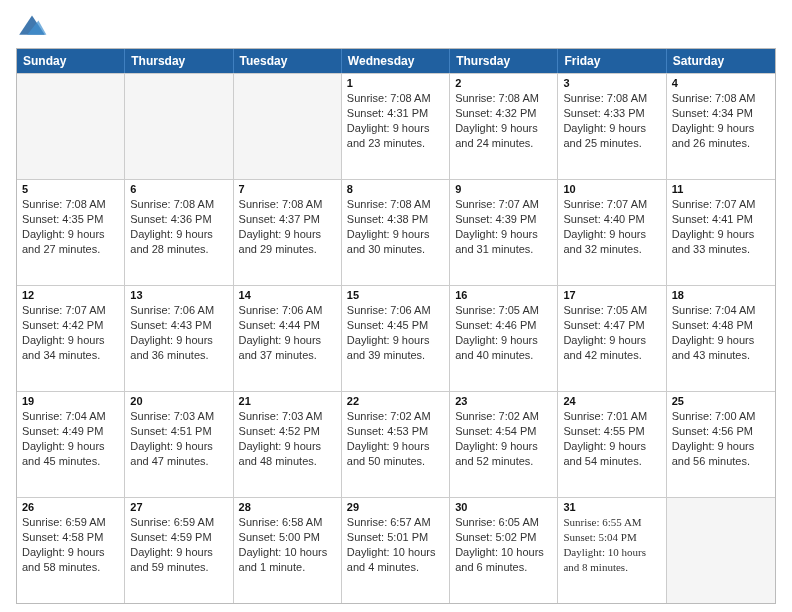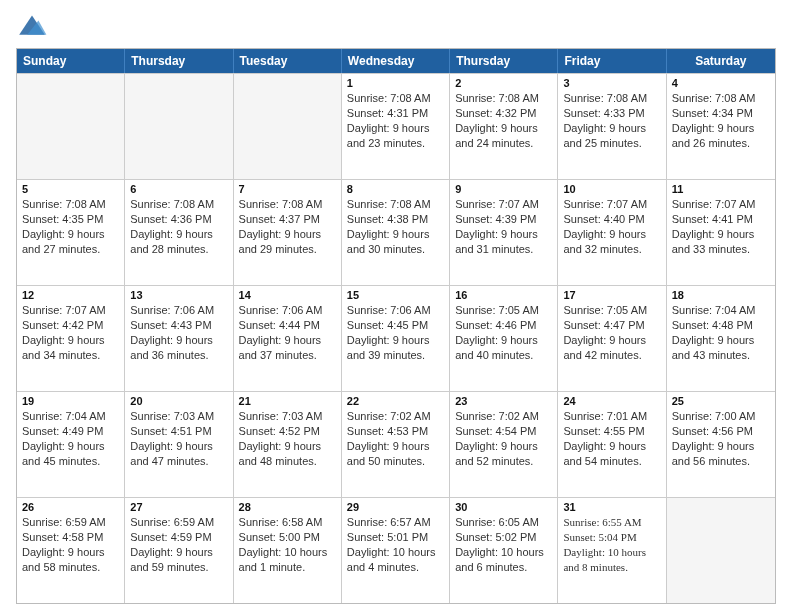--- a/index.html
+++ b/index.html
@@ -63,21 +63,21 @@
       grid-template-columns: repeat(7, 1fr);
       background: #2060a0;
     }
     .cal-header-cell {
       color: #fff;
       font-size: 12px;
       font-weight: bold;
       padding: 5px 6px;
       border-right: 1px solid #4080c0;
     }
-    .cal-header-cell:last-child { border-right: none; text-align: center; }
+    .cal-header-cell:last-child { border-right: none; }
     .cal-body {
       flex: 1;
       display: flex;
       flex-direction: column;
     }
     .cal-week {
       display: grid;
       grid-template-columns: repeat(7, 1fr);
       flex: 1;
       border-top: 1px solid #ccc;

